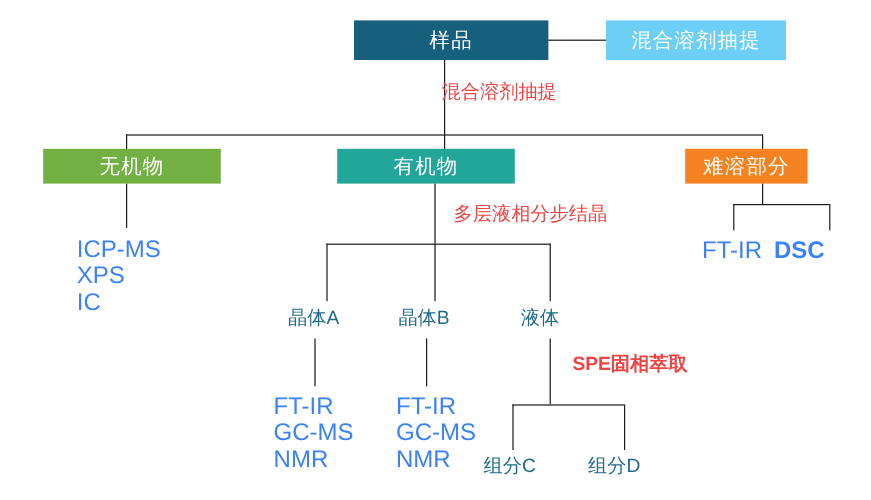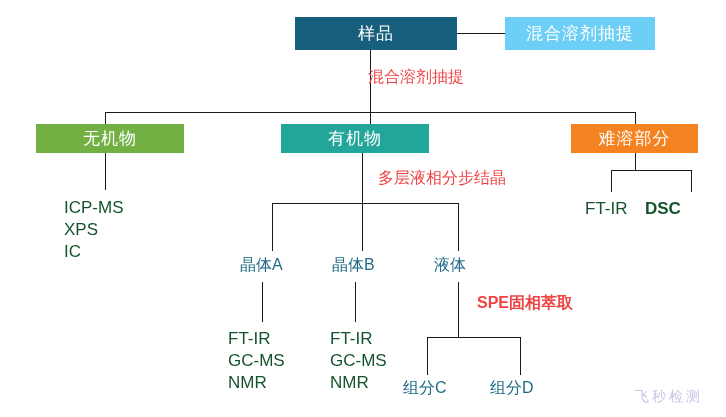--- a/index.html
+++ b/index.html
@@ -26,22 +26,22 @@
   
   .node{
     position:absolute;
     color:#1f6b87;
     font-size:16px;
     white-space:nowrap;
     z-index:3;
   }
   .leaf{
     position:absolute;
-    color:#14532d;
-    font-size:17px;
+    color:#3b82f6;
+    font-size:20px;
     line-height:22px;
     white-space:nowrap;
     z-index:3;
   }
   .leaf div{white-space:nowrap;}
 
   
   .ann{
     position:absolute;
     color:#ef4444;
@@ -111,21 +111,21 @@
   </div>
 
   <div class="box" style="left:36px;top:124px;width:148px;height:29px;background:#72b043;">
     <span>无机物</span>
   </div>
 
   <div class="box" style="left:281px;top:124px;width:148px;height:29px;background:#22a699;">
     <span>有机物</span>
   </div>
 
-  <div class="box" style="left:571px;top:124px;width:127px;height:29px;background:#f58220;">
+  <div class="box" style="left:571px;top:124px;width:102px;height:29px;background:#f58220;">
     <span>难溶部分</span>
   </div>
 
   <div class="ann" style="left:368px;top:67px;">混合溶剂抽提</div>
 
   <div class="ann" style="left:378px;top:168px;">多层液相分步结晶</div>
 
   <div class="ann bold" style="left:477px;top:293px;">SPE固相萃取</div>
 
   <div class="node" style="left:240px;top:255px;">晶体A</div>
@@ -153,15 +153,14 @@
   <div class="leaf" style="left:330px;top:328px;">
     <div>FT-IR</div>
     <div>GC-MS</div>
     <div>NMR</div>
   </div>
 
   <div class="leaf" style="left:585px;top:198px;">FT-IR</div>
 
   <div class="leaf" style="left:645px;top:198px;font-weight:bold;">DSC</div>
 
-  <div class="wm" style="left:635px;top:388px;">飞秒检测</div>
 
 </div>
 
 </body></html>

